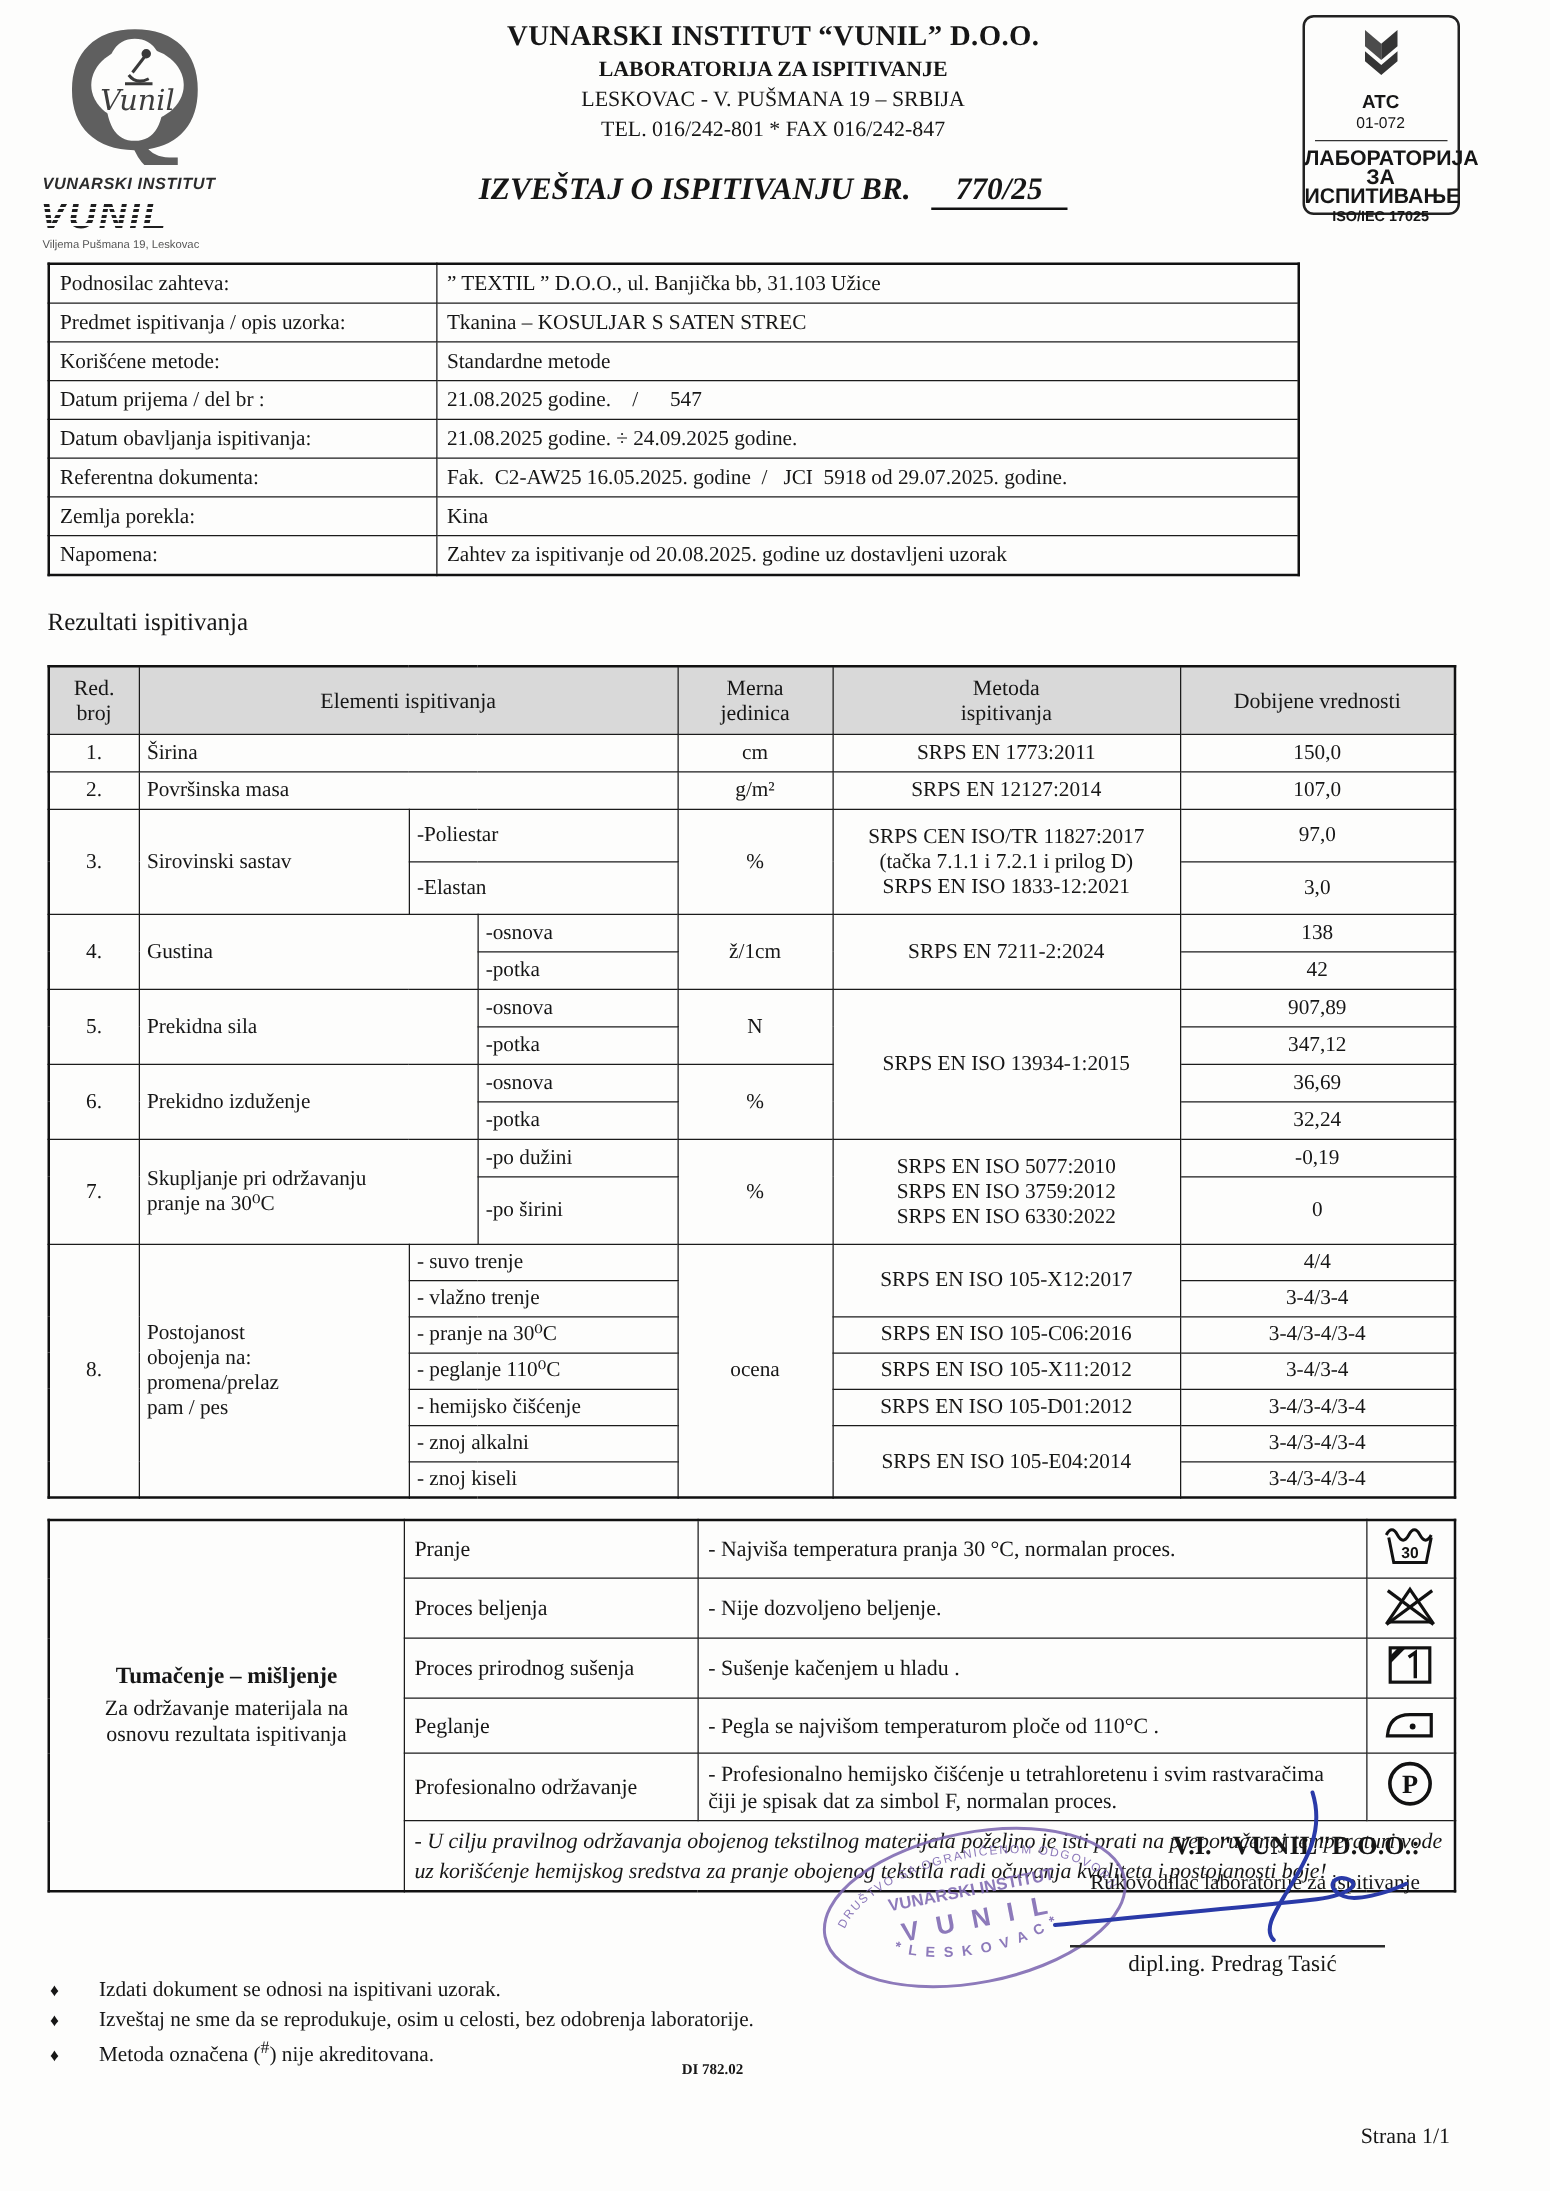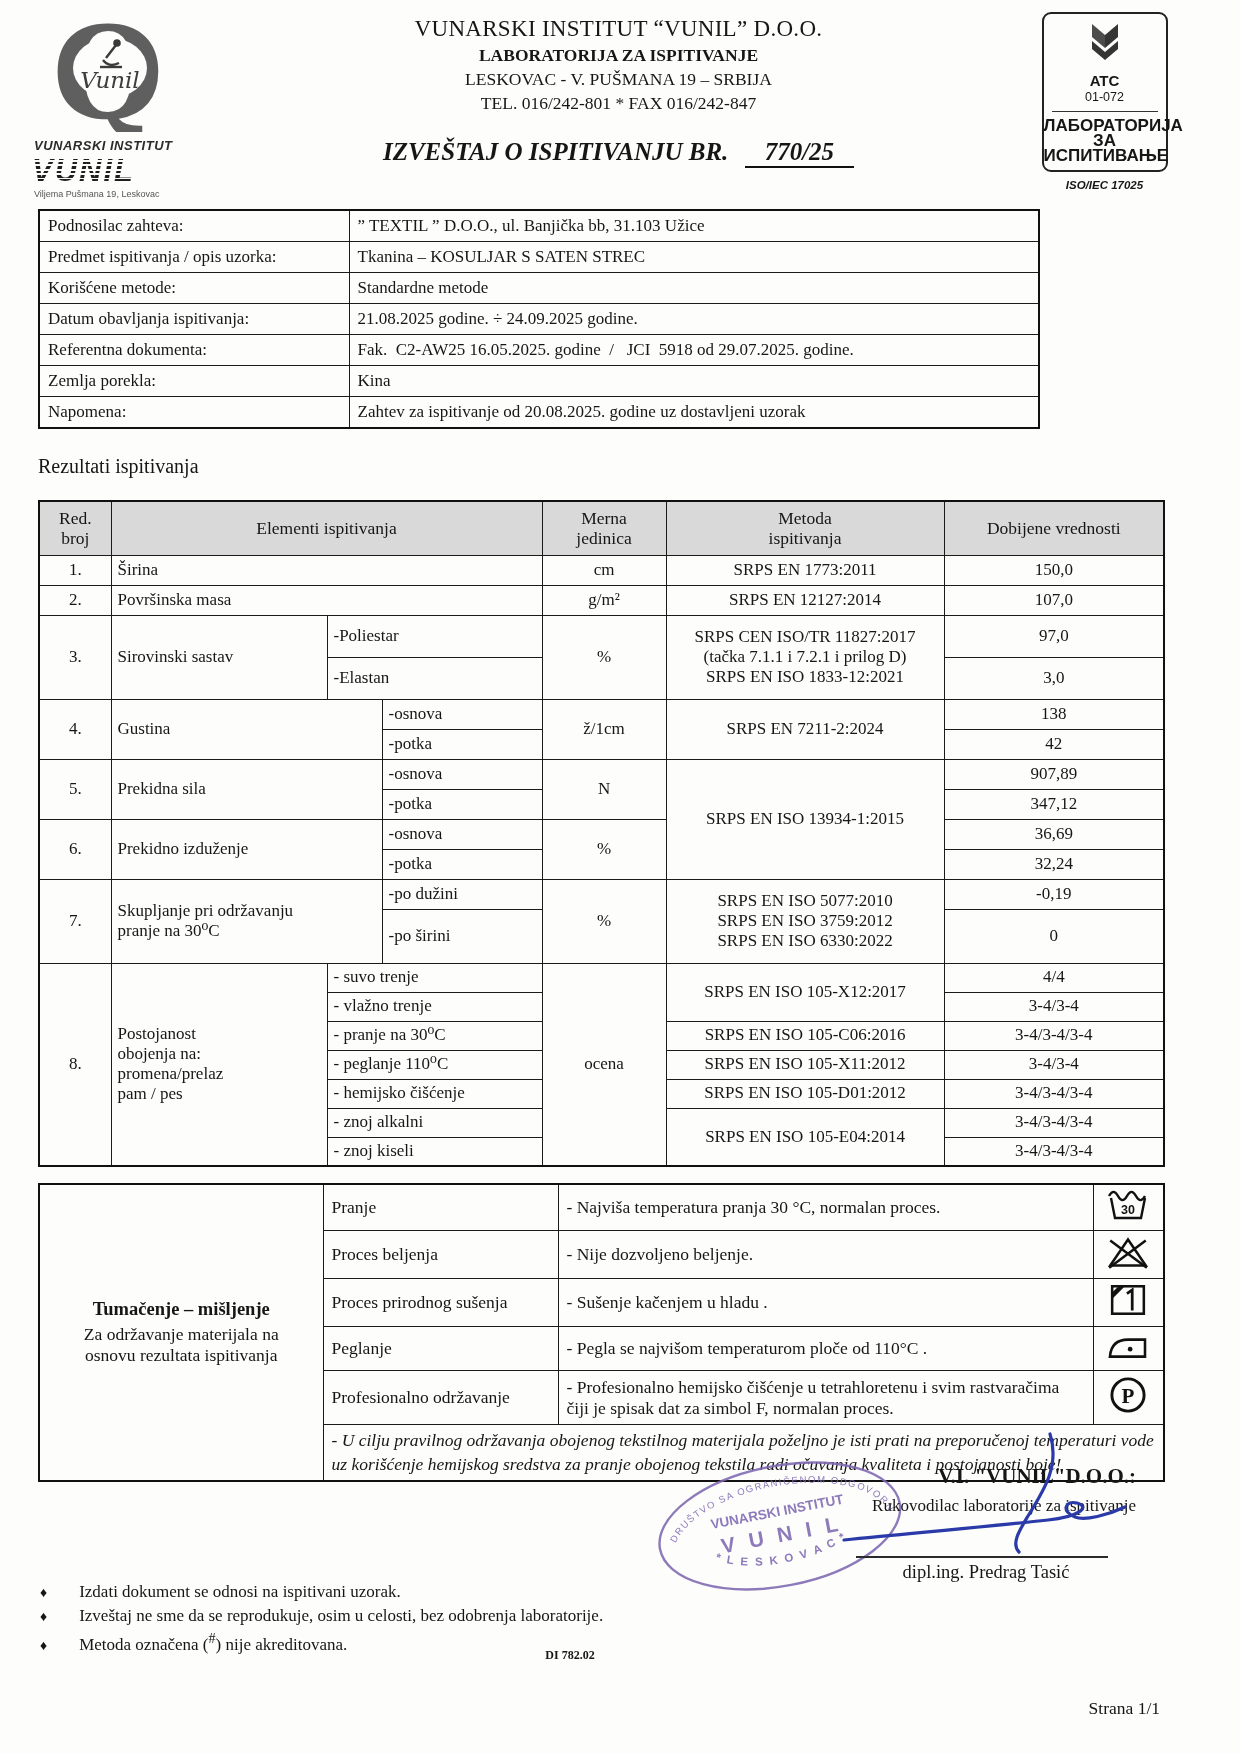--- a/index.html
+++ b/index.html
@@ -10,33 +10,33 @@
   .logo-col{width:212px;}
   .logo-col .inst{font-size:13px;font-weight:bold;font-style:italic;letter-spacing:.5px;margin:2px 0 0 6px;
         font-family:"Liberation Sans",sans-serif;color:#2c2c2c;}
   .brand-wrap{position:relative;display:inline-block;margin-left:4px;}
   .brand-txt{font-size:31px;font-weight:bold;font-style:italic;letter-spacing:2px;color:#1f1f1f;
         font-family:"Liberation Sans",sans-serif;line-height:36px;}
   .brand-wrap::after{content:"";position:absolute;inset:0;
         background:repeating-linear-gradient(180deg,rgba(255,255,255,0) 0 2.6px,#fdfdfc 2.6px 4.4px);}
   .logo-addr{font-size:9px;color:#555;margin-left:6px;font-family:"Liberation Sans",sans-serif;}
   .hdr-center{flex:1;text-align:center;padding-top:6px;}
-  .org{font-size:23px;font-weight:normal;letter-spacing:.3px;}
+  .org{font-size:23px;font-weight:bold;letter-spacing:.3px;}
   .lab{font-size:17.5px;font-weight:bold;margin-top:3px;}
   .adr,.tel{font-size:17.5px;margin-top:3px;}
   .rep-title{margin-top:24px;font-size:25px;font-weight:bold;font-style:italic;}
   .rep-no{border-bottom:2.6px solid #111;padding:0 20px 1px 20px;margin-left:10px;}
   .badge-col{width:215px;display:flex;justify-content:center;}
   .badge{width:126px;height:160px;border:2px solid #222;border-radius:9px;margin-top:2px;
         text-align:center;font-family:"Liberation Sans",sans-serif;padding-top:8px;box-sizing:border-box;}
   .badge .acr{font-size:15px;font-weight:bold;margin-top:2px;}
   .badge .num{font-size:12.5px;margin-top:1px;}
   .badge .dv{border-top:1.6px solid #333;margin:7px 8px 6px 8px;}
   .badge .t1{font-size:17px;font-weight:bold;line-height:15px;text-align:center;}
-  .badge .iso{font-size:11.5px;font-weight:bold;margin-top:16px;font-style:italic;}
+  .badge .iso{font-size:11.5px;font-weight:bold;margin-top:4px;}
   
   table{border-collapse:collapse;table-layout:fixed;}
   .it{margin:10px 0 0 38px;width:1000px;}
   .it td{border:1.7px solid #1b1b1b;font-size:17px;padding:4px 8px;height:22px;line-height:1.1;}
   .it{border:2.6px solid #111;}
   .it .iv{white-space:pre-wrap;}
   .sec-title{margin:26px 0 0 38px;font-size:20px;}
   .rt{margin:22px 0 0 38px;width:1125px;border:2.6px solid #111;}
   .rt td{border:1.7px solid #1b1b1b;font-size:17px;padding:1px 6px;line-height:1.18;vertical-align:middle;box-sizing:border-box;}
   .rt tr.h td{background:#d9d9d9;text-align:center;font-size:17.5px;}
@@ -130,20 +130,24 @@
         </tr>
     <tr>
           <td>Predmet ispitivanja / opis uzorka:</td>
           <td class="iv">Tkanina – KOSULJAR S SATEN STREC</td>
         </tr>
     <tr>
           <td>Korišćene metode:</td>
           <td class="iv">Standardne metode</td>
         </tr>
     <tr>
+          <td>Datum prijema / del br :</td>
+          <td class="iv">21.08.2025 godine.    /      547</td>
+        </tr>
+    <tr>
           <td>Datum obavljanja ispitivanja:</td>
           <td class="iv">21.08.2025 godine. ÷ 24.09.2025 godine.</td>
         </tr>
     <tr>
           <td>Referentna dokumenta:</td>
           <td class="iv">Fak.  C2-AW25 16.05.2025. godine  /   JCI  5918 od 29.07.2025. godine.</td>
         </tr>
     <tr>
           <td>Zemlja porekla:</td>
           <td class="iv">Kina</td>

